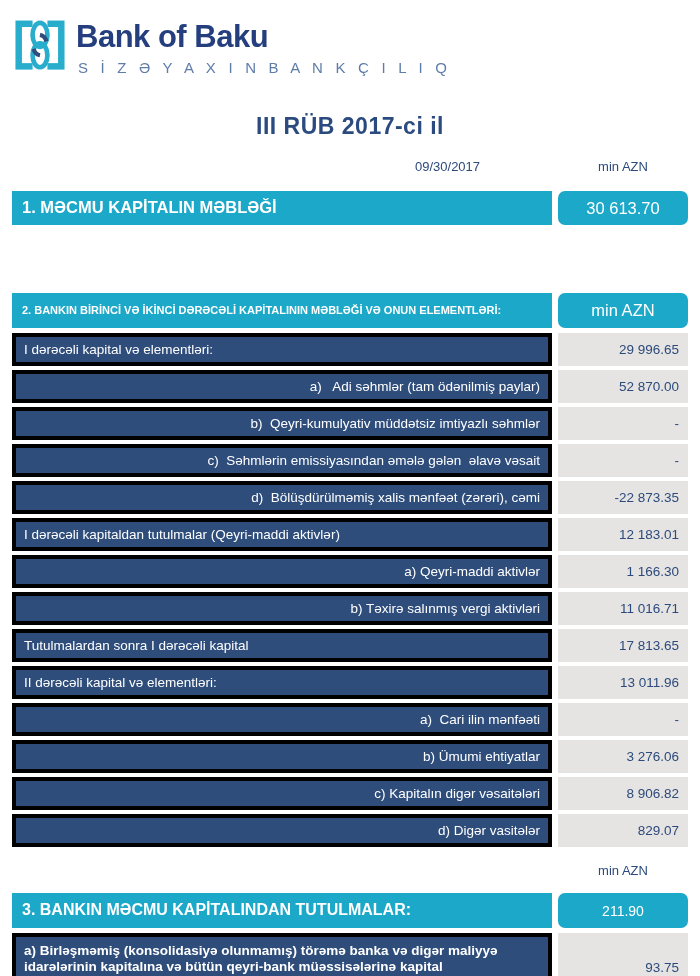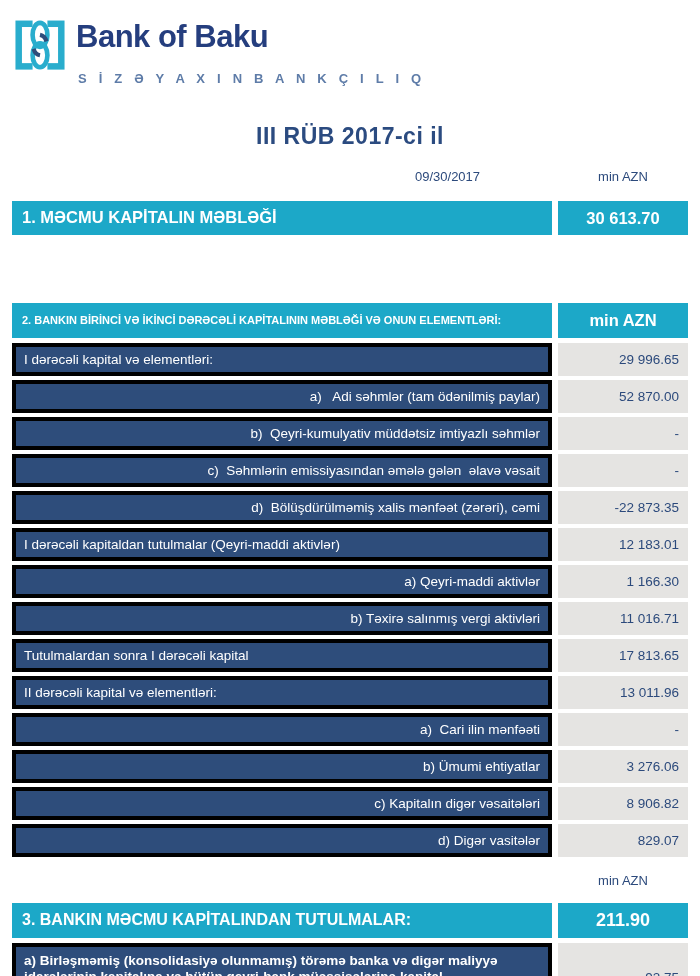--- a/index.html
+++ b/index.html
@@ -14,51 +14,51 @@
 
   
   .logo-row { display: flex; align-items: flex-start; gap: 11px; margin-left: 3px; }
   .logo-mark { width: 50px; height: 56px; flex: 0 0 auto; }
   .logo-text { padding-top: 2px; }
   .wordmark {
     font-size: 31px; font-weight: bold; line-height: 33px;
     color: var(--logo-navy, #253E7E); letter-spacing: -0.5px;
   }
   .tagline {
-    font-size: 13px; letter-spacing: 4.2px; margin-top: 18px; margin-left: 2px;
-    color: var(--tagline-blue, #5E7CA8); font-weight: bold;
+    font-size: 15px; letter-spacing: 4.2px; margin-top: 6px; margin-left: 2px;
+    color: var(--tagline-blue, #5E7CA8); font-weight: normal;
   }
 
   
   .report-title {
     text-align: center; font-size: 23px; font-weight: bold;
     color: var(--title-blue, #2B4B80); margin-top: 37px; letter-spacing: 0.5px;
   }
   .unit-row { position: relative; height: 16px; margin-top: 19px; font-size: 13px; }
   .report-date { position: absolute; left: 403px; top: 0; }
   .unit-box { position: absolute; right: 0; top: 0; width: 130px; text-align: center; }
 
   
   .hdr { display: flex; gap: 6px; }
   .hdr .h-label {
     flex: 1; background: var(--cyan, #1CA8C8); color: #fff; font-weight: bold;
   }
   .hdr .h-value {
     width: 130px; flex: 0 0 130px; background: var(--cyan, #1CA8C8); color: #fff;
-    font-weight: bold; display: flex; align-items: center; justify-content: center;
+    font-weight: normal; display: flex; align-items: center; justify-content: center; border-radius: 7px;
   }
   .s1 { margin-top: 16px; }
   .s1 .h-label { font-size: 16.5px; padding: 7px 10px 8px 10px; }
   .s1 .h-value { font-size: 16.5px; }
   .s2 { margin-top: 68px; }
   .s2 .h-label { font-size: 11px; line-height: 21px; padding: 7px 10px; }
   .s2 .h-value { font-size: 16.5px; }
   .s3 { margin-top: 14px; }
   .s3 .h-label { font-size: 16px; padding: 8px 10px 9px 10px; }
-  .s3 .h-value { font-size: 18px; }
+  .s3 .h-value { font-size: 14px; }
 
   
   .rows { margin-top: 5px; }
   .t-row { display: flex; gap: 6px; margin-bottom: 4px; }
   .t-row .label {
     flex: 1; background: var(--navy, #2E4D7B); color: #fff;
     font-size: 13.5px; line-height: 15px; padding: 5px 8px;
     white-space: pre-wrap; border: 4px solid #000000;
   }
   .t-row .label.indent { padding-left: 38px; text-align: right; }

